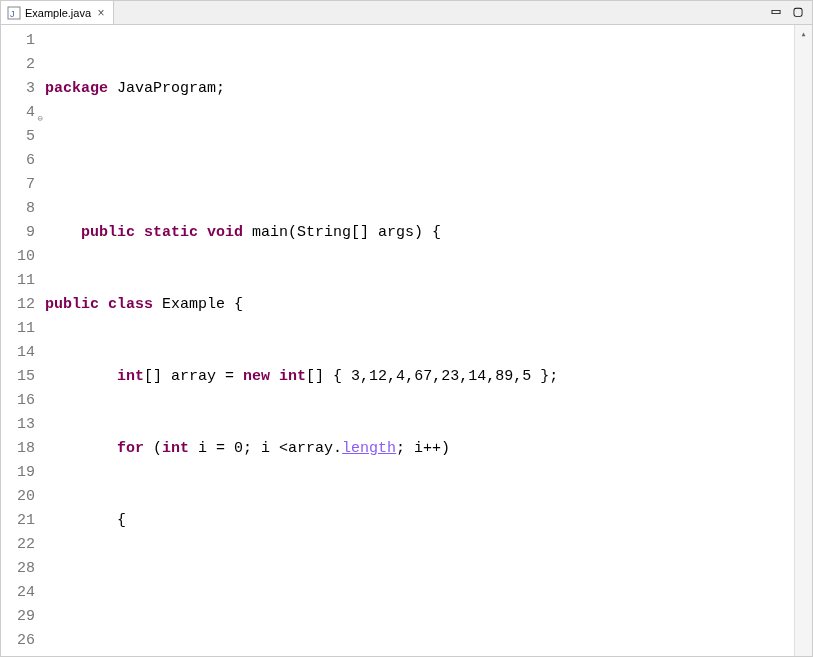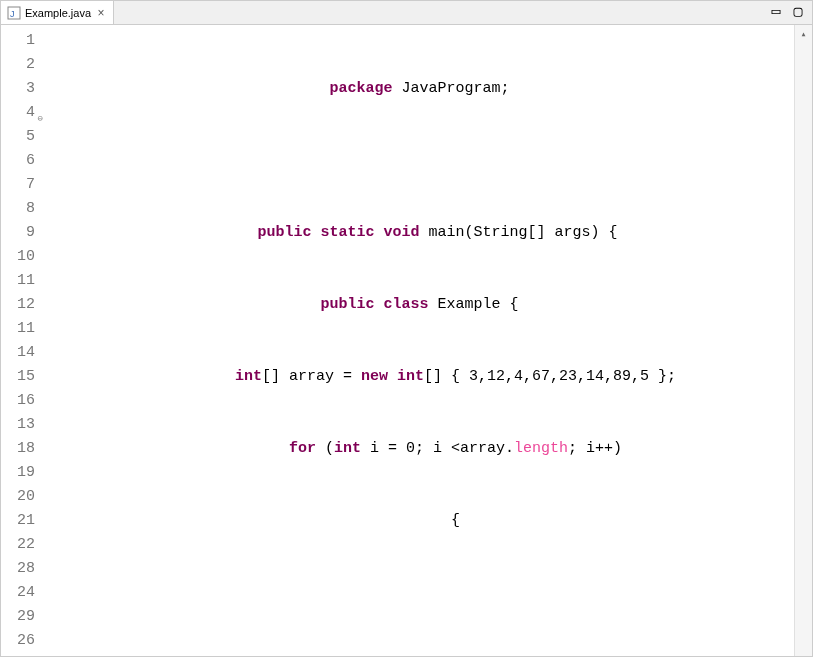--- a/index.html
+++ b/index.html
@@ -93,23 +93,23 @@
     .code-area {
       flex: 1;
       padding-top: 4px;
       padding-left: 4px;
       font-size: 15px;
       line-height: 24px;
       white-space: pre;
       color: #000;
       overflow: hidden;
     }
-    .code-line { height: 24px; text-align: center; }
+    .code-line { height: 24px; }
     .kw { color: #7f0055; font-weight: bold; }
-    .field { color: #ec4899; }
+    .field { color: #8b5cf6; text-decoration: underline; }
     .scrollbar {
       width: 18px;
       background: #f5f5f5;
       border-left: 1px solid #e0e0e0;
       position: relative;
       flex-shrink: 0;
     }
     .scroll-arrow {
       width: 100%;
       height: 18px;

